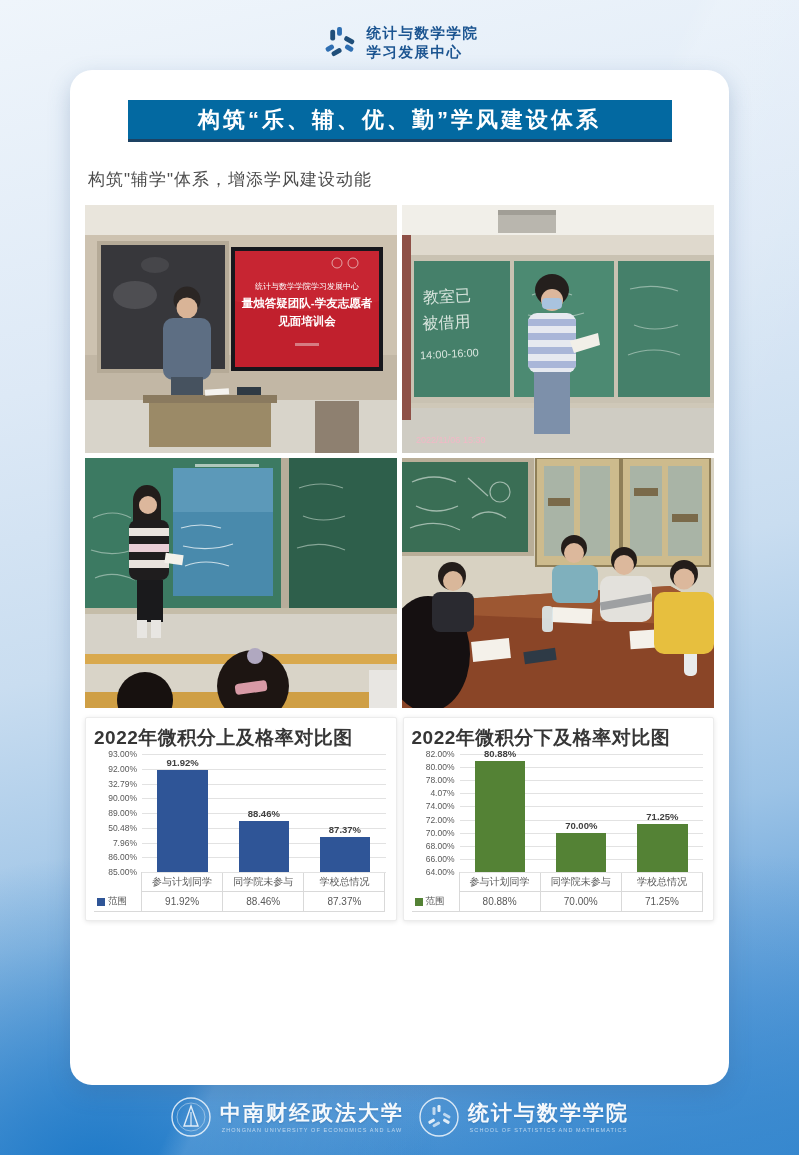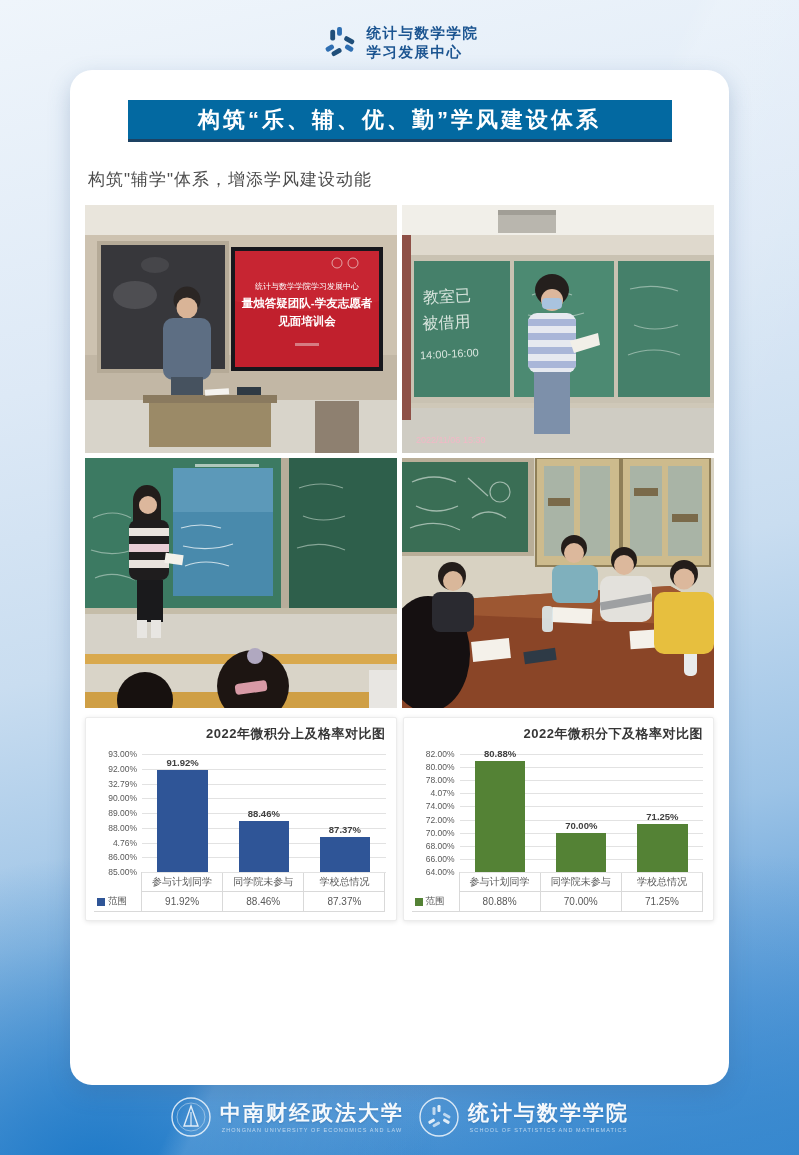--- a/index.html
+++ b/index.html
@@ -48,21 +48,21 @@
   }
   .photo { width:100%; display:block; background:#ddd; }
 
   
   .charts-row { margin:9px 15px 0; display:grid; grid-template-columns:1fr 1fr; gap:6px; }
   .chart {
     height:204px; background:#fff; border:1px solid #ececec; border-radius:2px;
     box-shadow:0 1px 5px rgba(0,0,0,.10); padding:7px 10px 6px 8px;
     display:flex; flex-direction:column;
   }
-  .chart-title { text-align:right; font-weight:bold; font-size:13px; color:#363636; letter-spacing:.5px; height:25px; }
+  .chart-title { text-align:left; font-weight:bold; font-size:19px; color:#363636; letter-spacing:.5px; height:25px; }
   .chart-body { flex:0 0 118px; display:flex; margin-top:4px; }
   .yaxis { position:relative; width:48px; flex:none; }
   .ytick {
     position:absolute; right:5px; transform:translateY(50%);
     font-size:8.5px; color:#595959; white-space:nowrap;
   }
   .plot { position:relative; flex:1; }
   .gridline { position:absolute; left:0; right:0; height:1px; background:#e2e2e2; }
   .slots { position:absolute; inset:0; display:flex; }
   .bar-slot { position:relative; flex:1; }
@@ -318,22 +318,22 @@
     <div class="charts-row">
       <div class="chart">
         <div class="chart-title">2022年微积分上及格率对比图</div>
         <div class="chart-body">
           <div class="yaxis">
               <div class="ytick" style="bottom: 100%;">93.00%</div>
               <div class="ytick" style="bottom: 87.5%;">92.00%</div>
               <div class="ytick" style="bottom: 75%;">32.79%</div>
               <div class="ytick" style="bottom: 62.5%;">90.00%</div>
               <div class="ytick" style="bottom: 50%;">89.00%</div>
-              <div class="ytick" style="bottom: 37.5%;">88.00%</div>
-              <div class="ytick" style="bottom: 25%;">4.76%</div>
+              <div class="ytick" style="bottom: 37.5%;">50.48%</div>
+              <div class="ytick" style="bottom: 25%;">7.96%</div>
               <div class="ytick" style="bottom: 12.5%;">86.00%</div>
               <div class="ytick" style="bottom: 0%;">85.00%</div>
             </div>
           <div class="plot">
             <div class="gridline" style="bottom: calc(100% - 1px);"></div>
               <div class="gridline" style="bottom: calc(87.5% - 1px);"></div>
               <div class="gridline" style="bottom: calc(75% - 1px);"></div>
               <div class="gridline" style="bottom: calc(62.5% - 1px);"></div>
               <div class="gridline" style="bottom: calc(50% - 1px);"></div>
               <div class="gridline" style="bottom: calc(37.5% - 1px);"></div>

